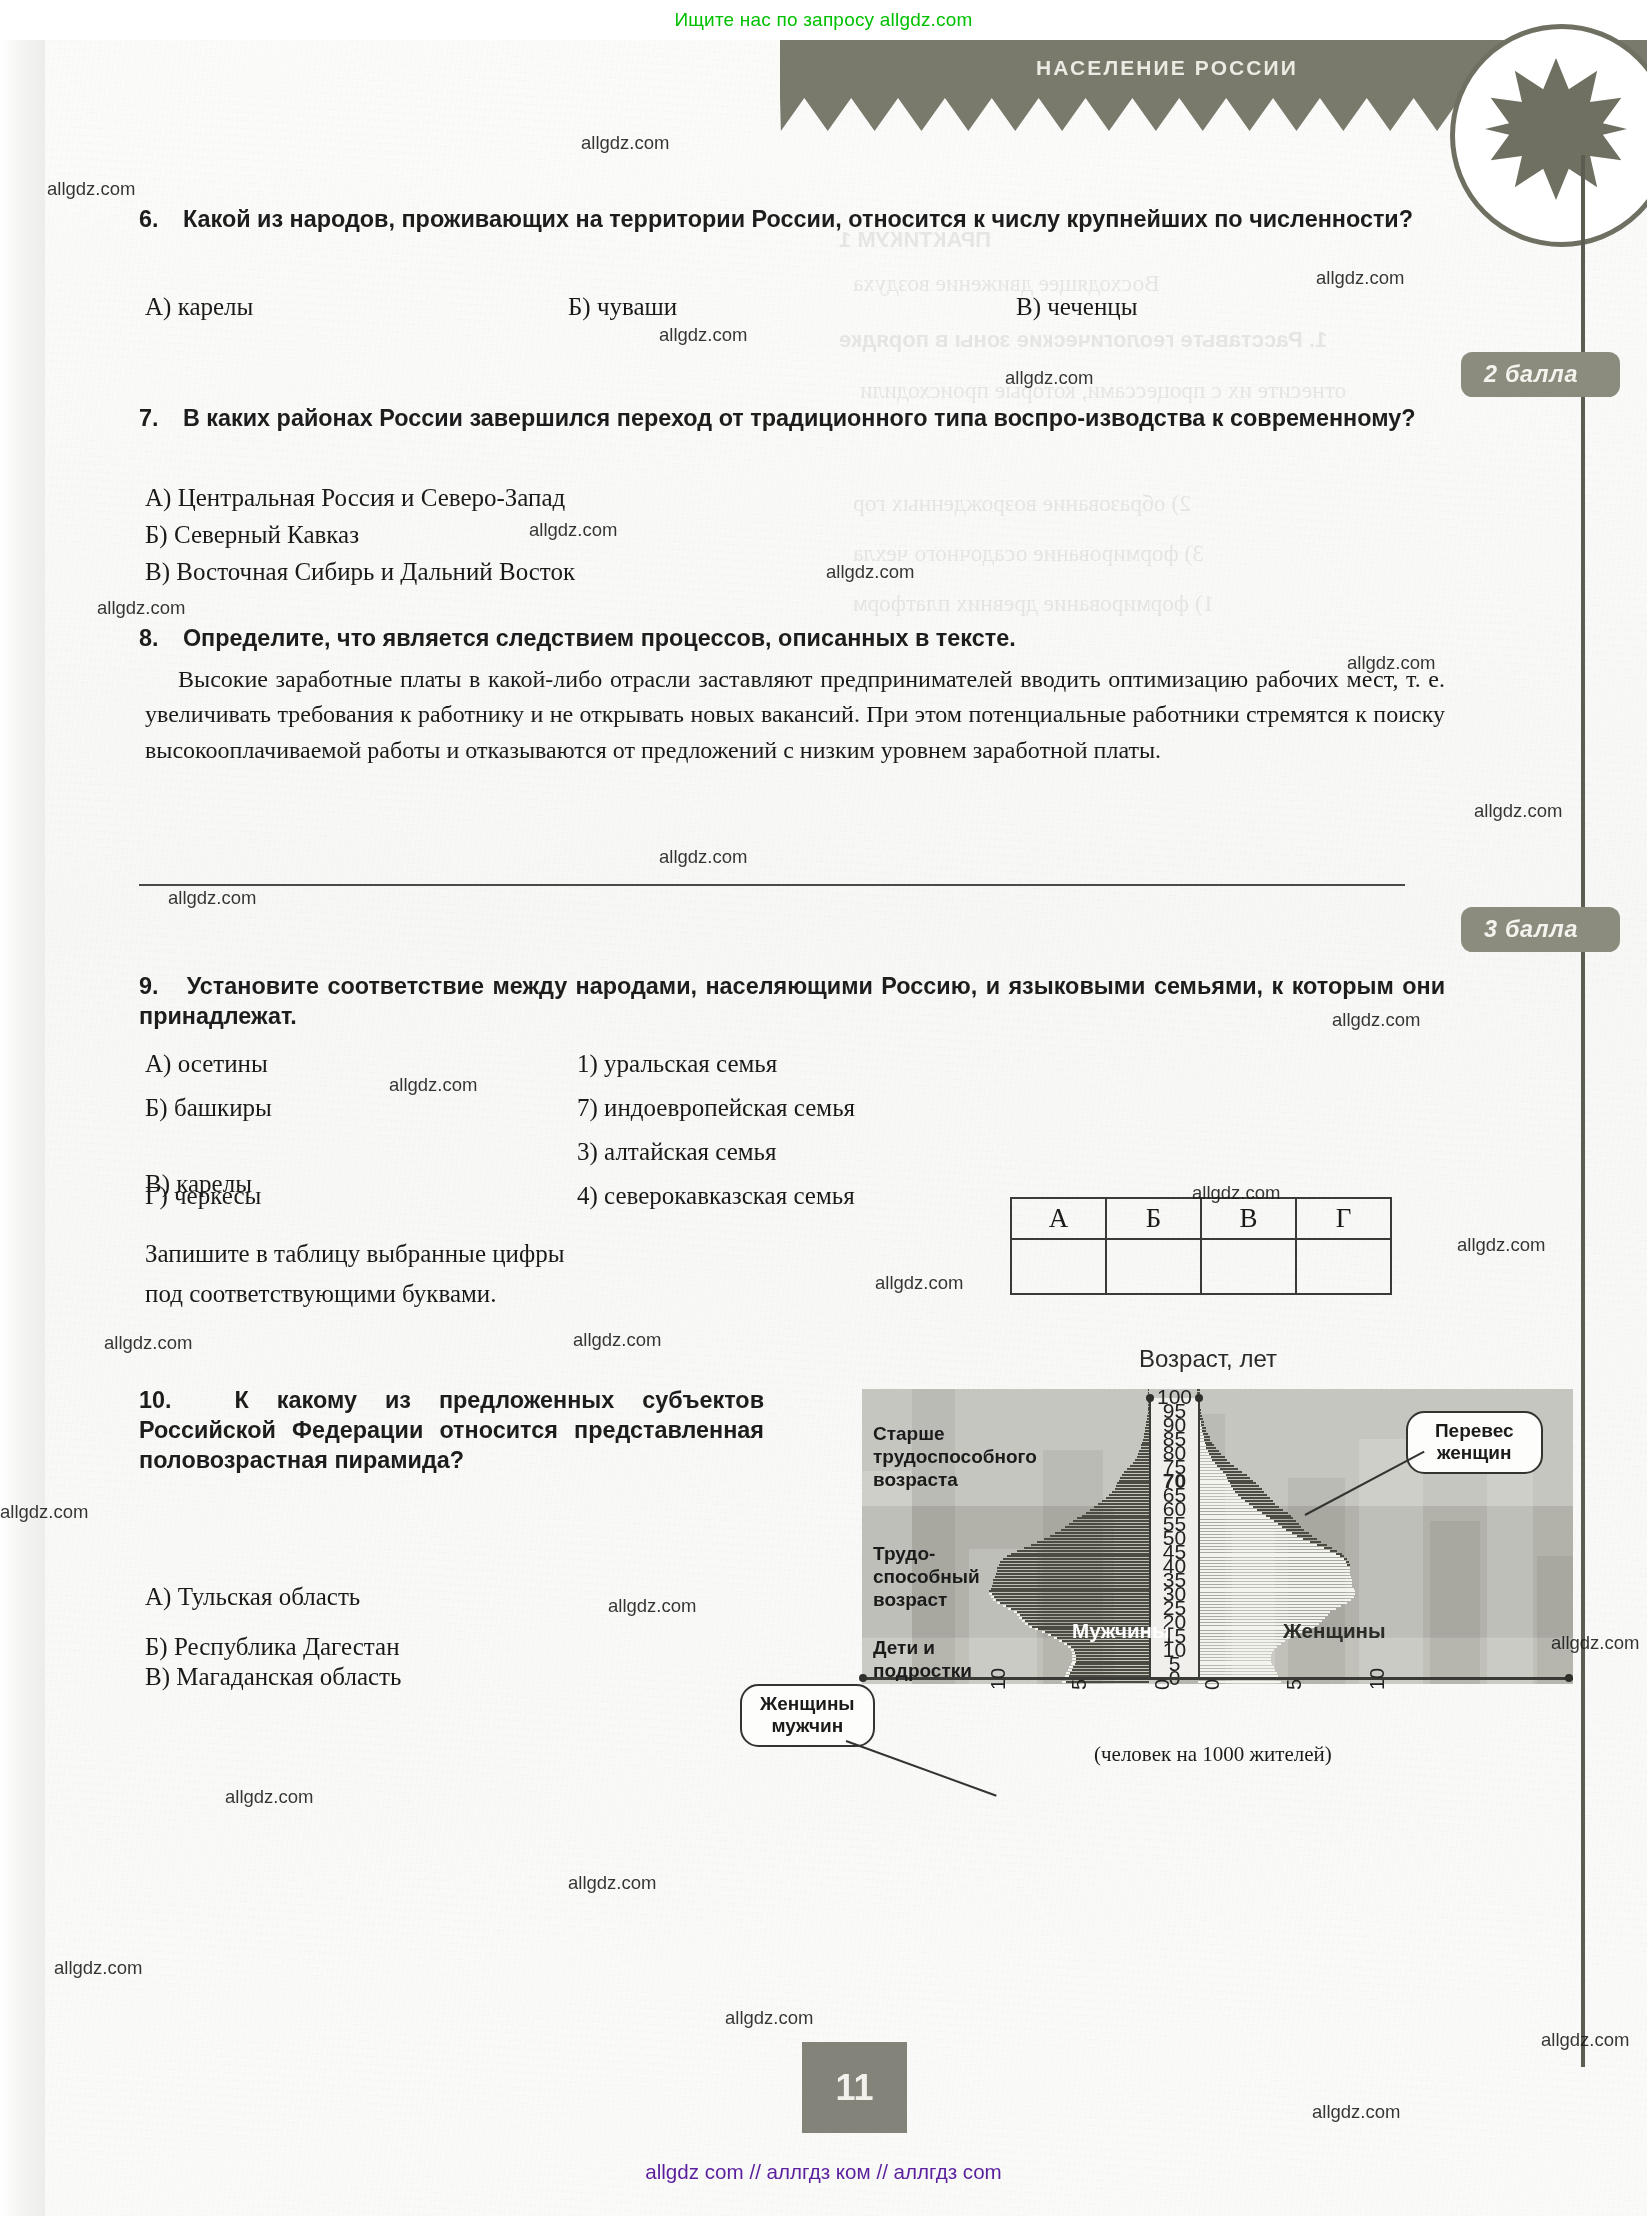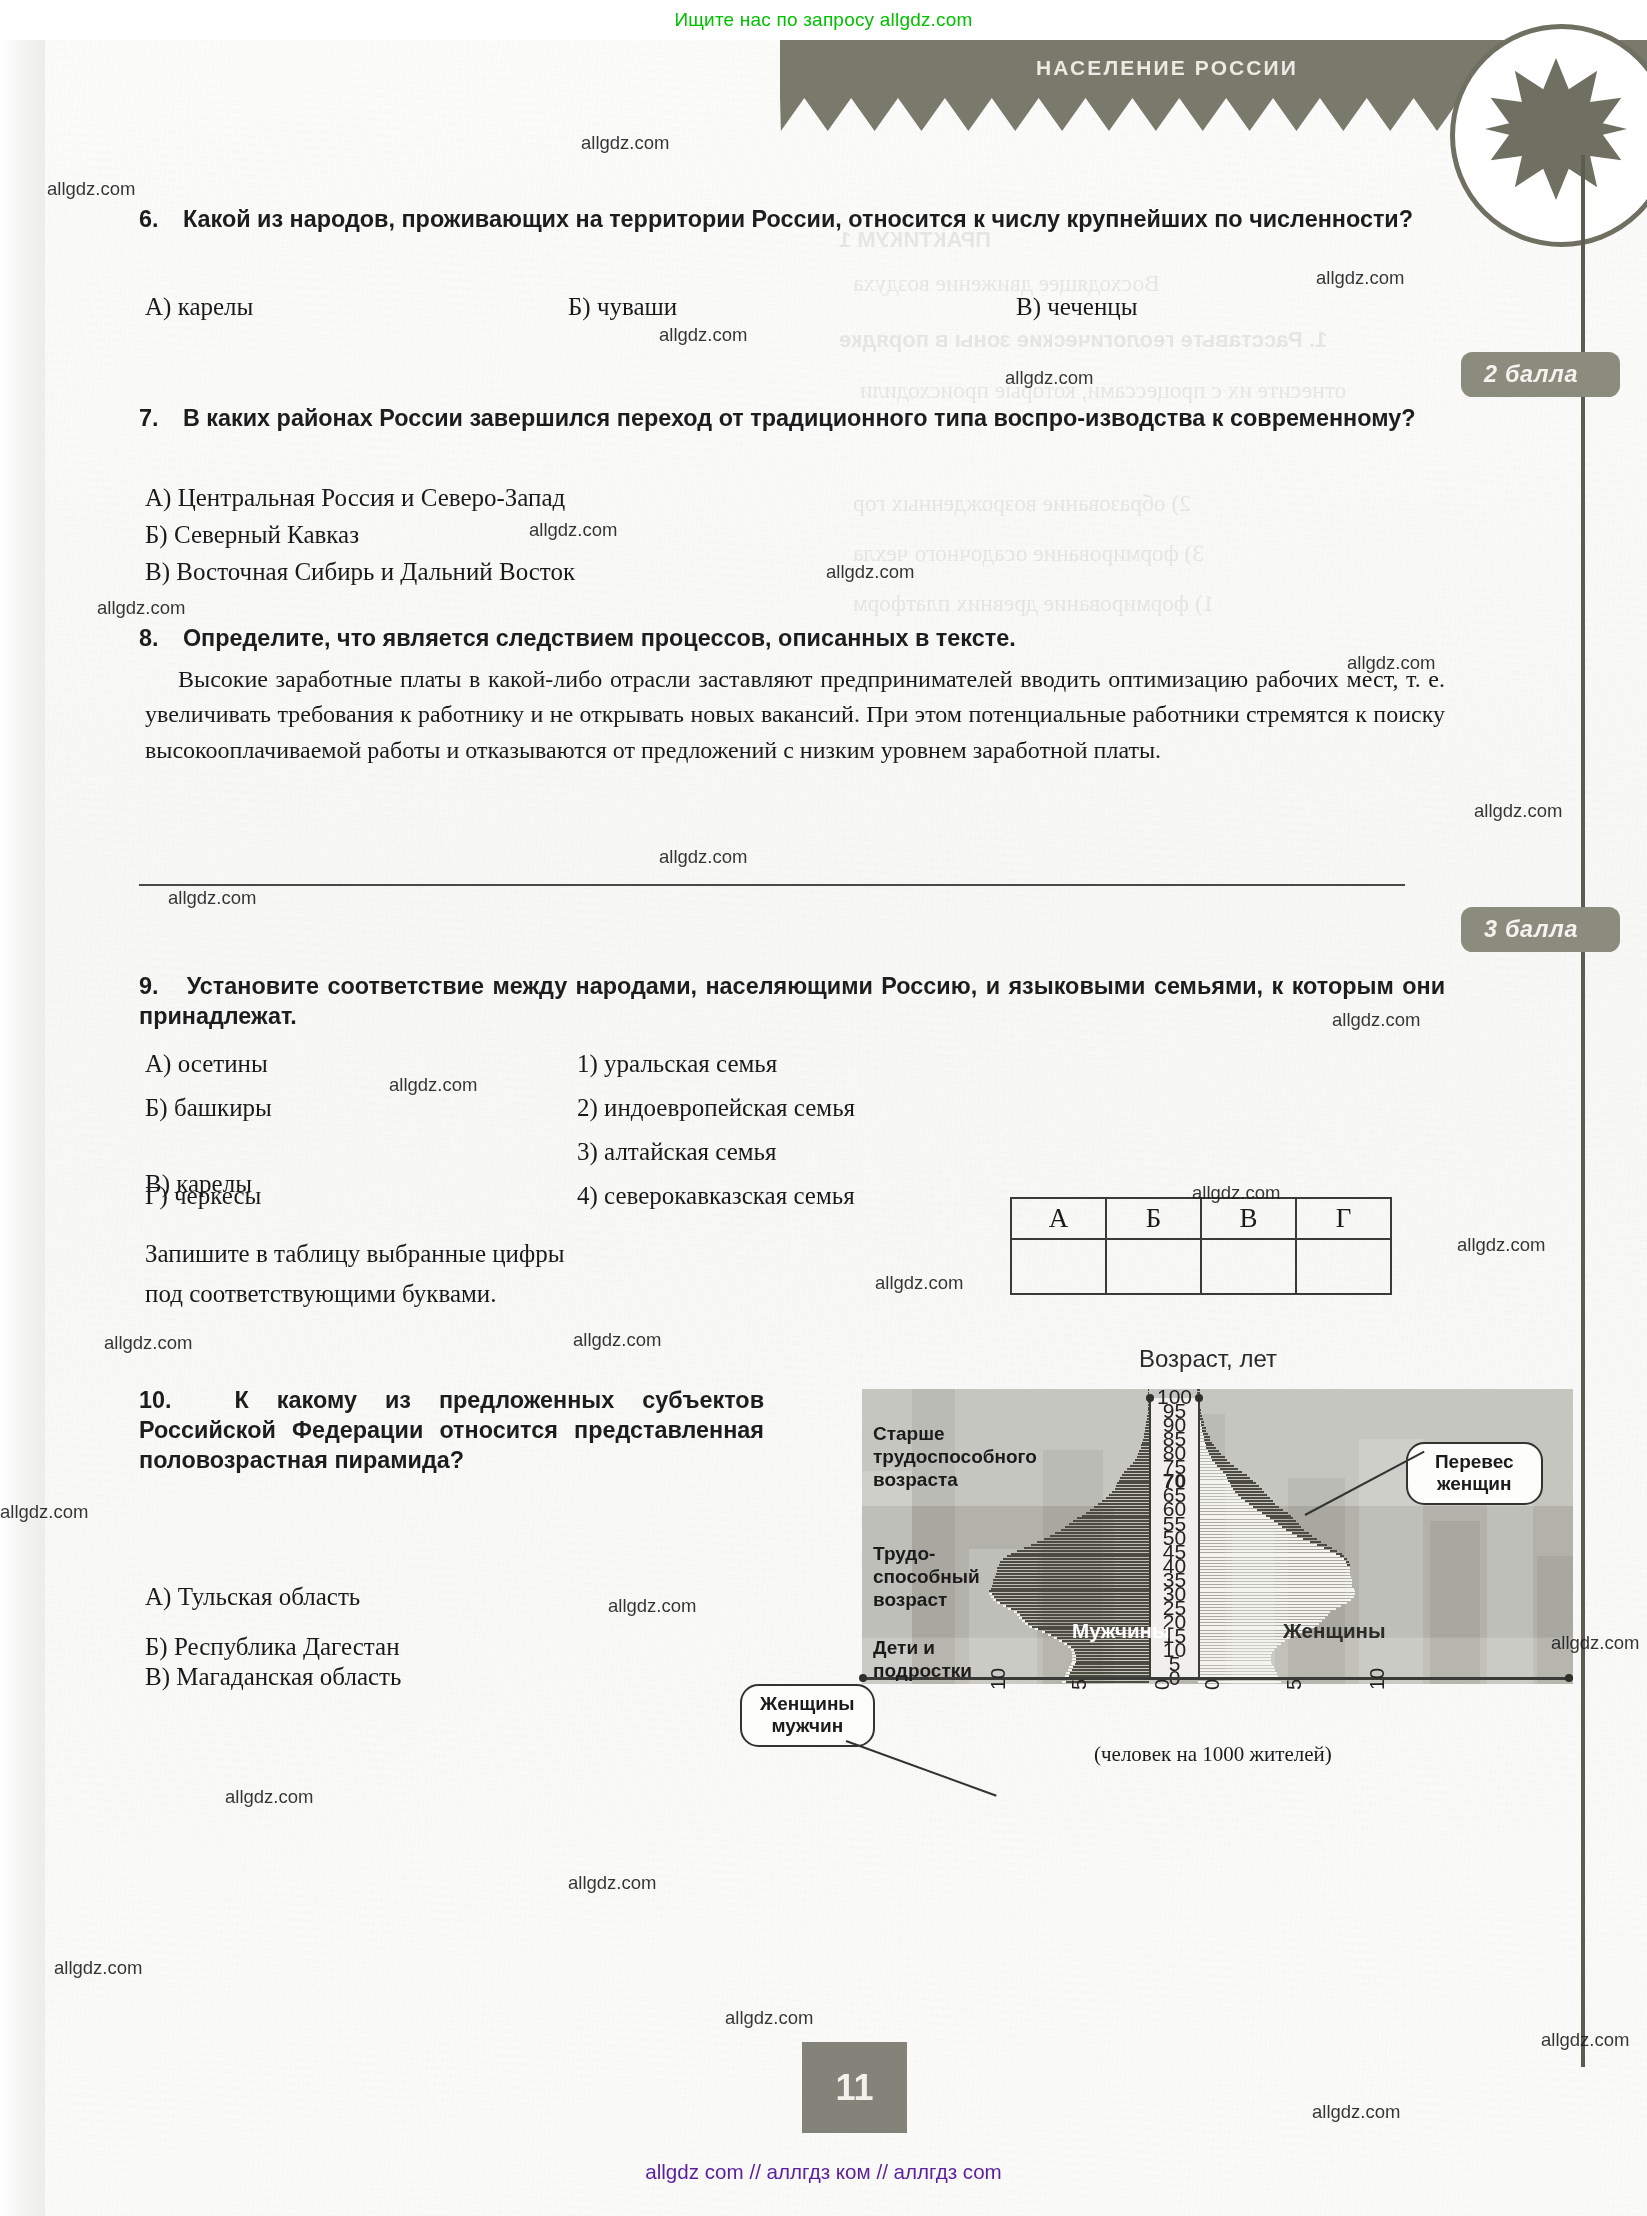--- a/index.html
+++ b/index.html
@@ -270,21 +270,21 @@
   <span style="display:inline-block;width:11.4px;"></span>
   <span>Установите соответствие между народами, населяющими Россию, и языковыми семьями, к которым они принадлежат.</span>
 </div>
 
 <div class="opt" style="left:145px;top:1046px;">А) осетины</div>
 <div class="opt" style="left:145px;top:1090px;">Б) башкиры</div>
 <div class="opt" style="left:145px;top:1166px;">В) карелы</div>
 <div class="opt" style="left:145px;top:1178px;">Г) черкесы</div>
 
 <div class="opt" style="left:577px;top:1046px;">1)  уральская семья</div>
-<div class="opt" style="left:577px;top:1090px;">2)  индоевропейская семья</div>
+<div class="opt" style="left:577px;top:1090px;">7)  индоевропейская семья</div>
 <div class="opt" style="left:577px;top:1134px;">3)  алтайская семья</div>
 <div class="opt" style="left:577px;top:1178px;">4)  северокавказская семья</div>
 
 <div class="opt" style="left:145px;top:1236px;">Запишите в таблицу выбранные цифры</div>
 <div class="opt" style="left:145px;top:1276px;">под соответствующими буквами.</div>
 
 <table class="atable">
   <tbody>
       <tr>
     <td>А</td>
@@ -674,21 +674,21 @@
 <div class="xtick" style="left:1283px;top:1690px;">5</div>
 <div class="xtick" style="left:1366px;top:1690px;">10</div>
 
 <div class="xunit">(человек на 1000 жителей)</div>
 
 <div class="callout" style="left:740px;top:1684px;width:105px;">
   <span>Женщины мужчин</span>
 </div>
 <div class="leader" style="left:846px;top:1740px;width:160px;transform:rotate(20deg);"></div>
 
-<div class="callout" style="left:1406px;top:1411px;width:107px;margin-top:31px;">
+<div class="callout" style="left:1406px;top:1411px;width:107px;">
   <span>Перевес женщин</span>
 </div>
 <div class="leader" style="left:1305px;top:1514px;width:135px;transform:rotate(-28deg);"></div>
 
 <div class="pagenum">
   <span>11</span>
 </div>
 <div class="footer">
   <span>allgdz com  //  аллгдз ком  //  аллгдз com</span>
 </div>

